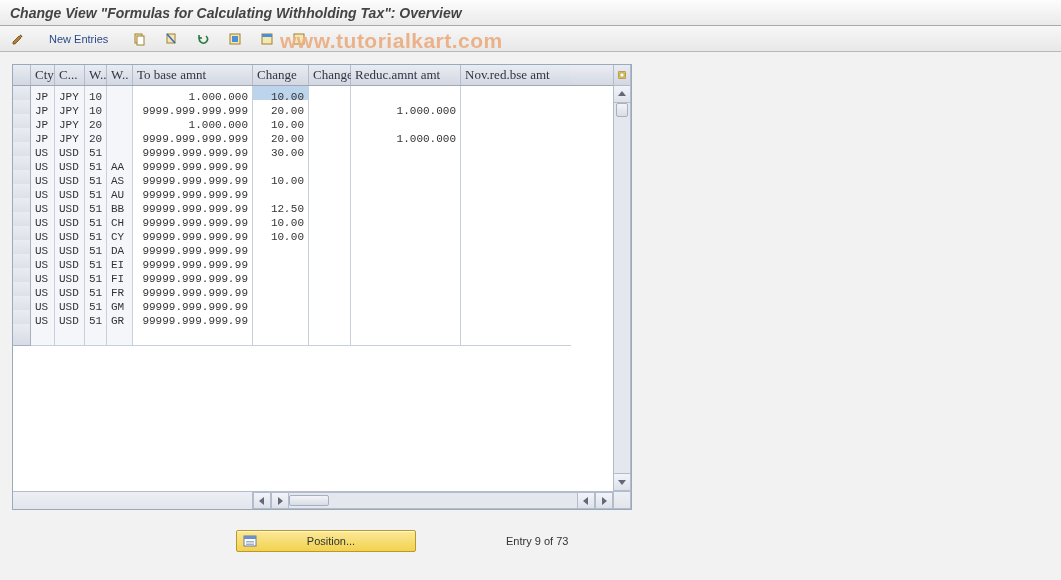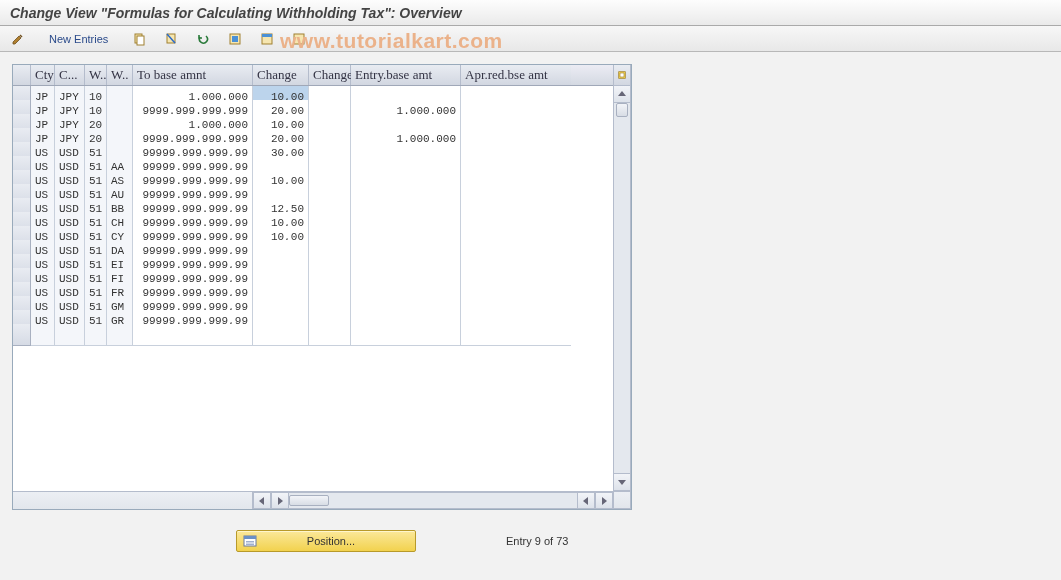--- a/index.html
+++ b/index.html
@@ -230,22 +230,22 @@
       <div style="flex:1;">
         <div class="grid-head">
           <div class="hcell c-rowhead"></div>
           <div class="hcell c-cty">Cty</div>
           <div class="hcell c-crcy">C...</div>
           <div class="hcell c-w1">W..</div>
           <div class="hcell c-w2">W..</div>
           <div class="hcell c-base">To base amnt</div>
           <div class="hcell c-whld">Change</div>
           <div class="hcell c-redrt">Change</div>
-          <div class="hcell c-redbase">Entry.base amt</div>
-          <div class="hcell c-decred" style="border-right:none;">Apr.red.bse amt</div>
+          <div class="hcell c-redbase">Reduc.amnt amt</div>
+          <div class="hcell c-decred" style="border-right:none;">Nov.red.bse amt</div>
         </div>
         <div class="grid-body" id="grid-body">
             <div class="grid-row">
               <div class="cell rowhead c-rowhead"></div>
               <div class="cell c-cty key">JP</div>
               <div class="cell c-crcy key">JPY</div>
               <div class="cell c-w1 key">10</div>
               <div class="cell c-w2 key"></div>
               <div class="cell c-base num">1.000.000</div>
               <div class="cell c-whld num selected">10,00</div>

